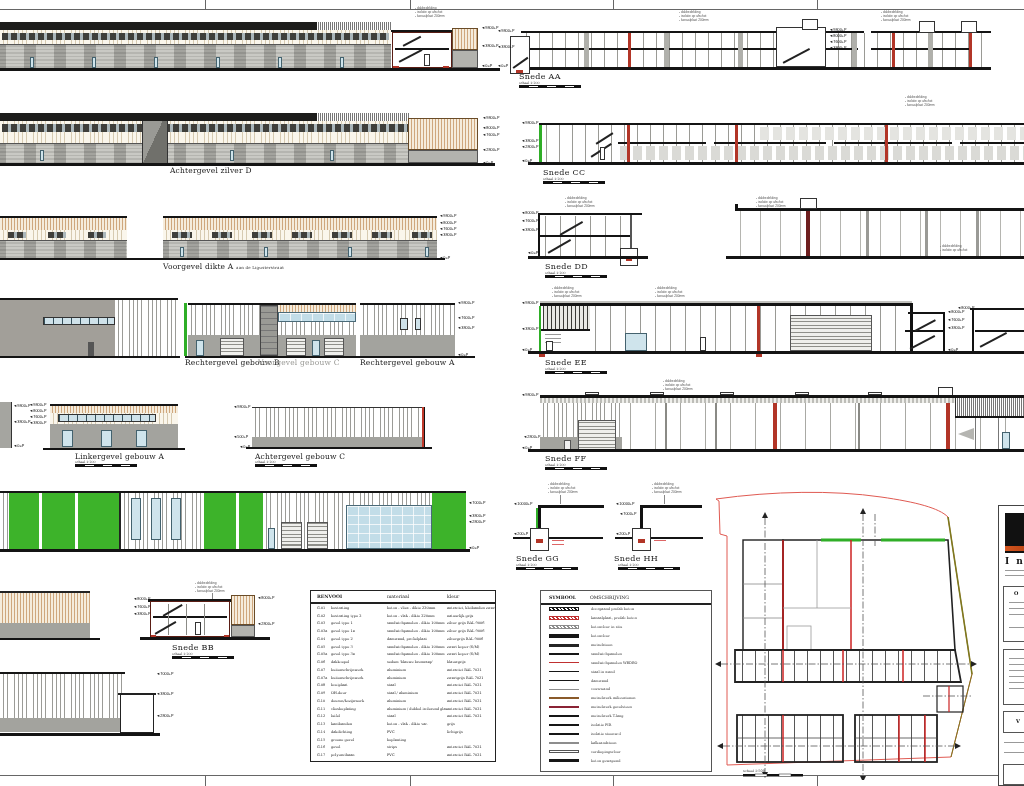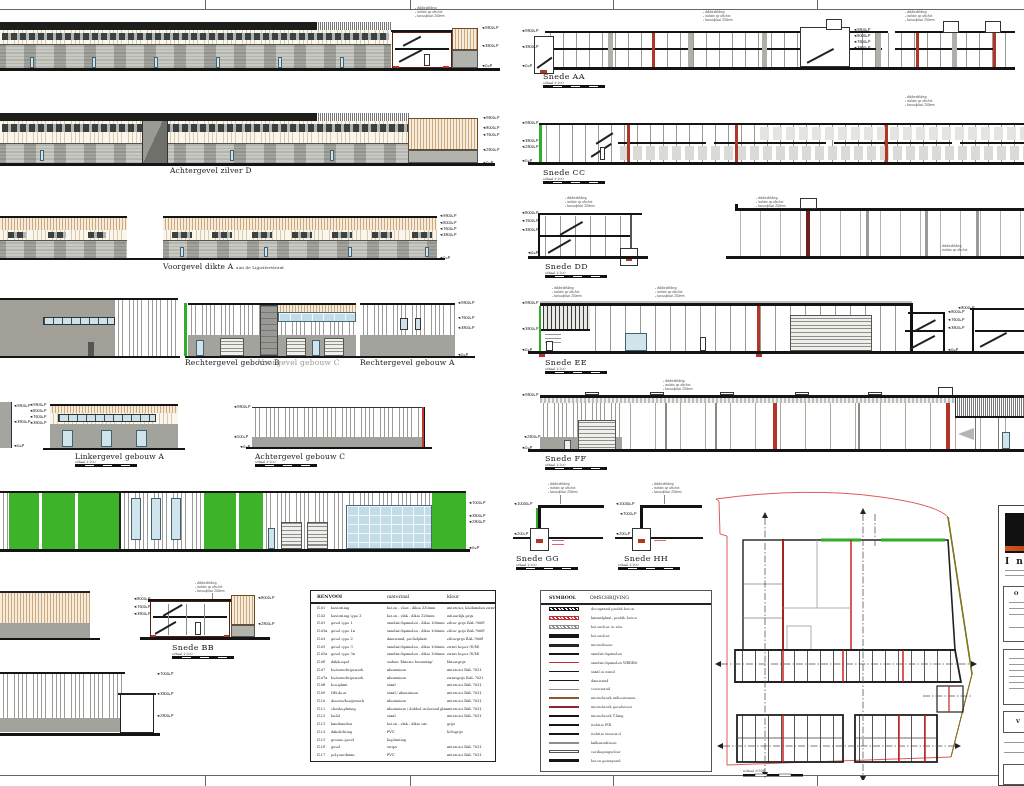--- a/index.html
+++ b/index.html
@@ -702,21 +702,21 @@
       <span class="sd">verdiepingsvloer</span>
     </div>
 
     <div class="sy-row">
       <span class="sw bar-thin"></span>
       <span class="sd">beton gewapend</span>
     </div>
   </div>
   </div>
 
-  <div class="a" style="left:512px;top:0;width:512px;height:95px">
+  <div class="a" style="left:488px;top:0;width:512px;height:95px">
     <div class="a note" style="left:191px;top:10px">
       <div>- dakbedekking</div>
       <div>- isolatie op afschot</div>
       <div>- kanaalplaat 200mm</div>
     </div>
     <div class="a note" style="left:393px;top:10px">
       <div>- dakbedekking</div>
       <div>- isolatie op afschot</div>
       <div>- kanaalplaat 200mm</div>
     </div>
@@ -1059,21 +1059,21 @@
         <s>10000+P</s>
       </i>
     <i class="a lvl" style="left:6px;top:32px">
         <b>◂</b>
         <s>7000+P</s>
       </i>
     <i class="a lvl" style="left:2px;top:52px">
         <b>◂</b>
         <s>200+P</s>
       </i>
-    <span class="a slabel" style="left:10px;top:74px">Snede HH</span>
+    <span class="a slabel" style="left:0;top:74px">Snede HH</span>
     <div class="a sb" style="left:4px;top:83px">
       <span class="sbt">schaal 1:200</span>
       <span class="sbb"></span>
     </div>
   </div>
 
   <svg class="a" style="left:703px;top:488px" width="292" height="292" viewBox="0 0 292 292">
     <defs>
       <pattern id="vd" width="13" height="4" patternUnits="userSpaceOnUse">
         <rect width="0.9" height="4" fill="#444"></rect>

